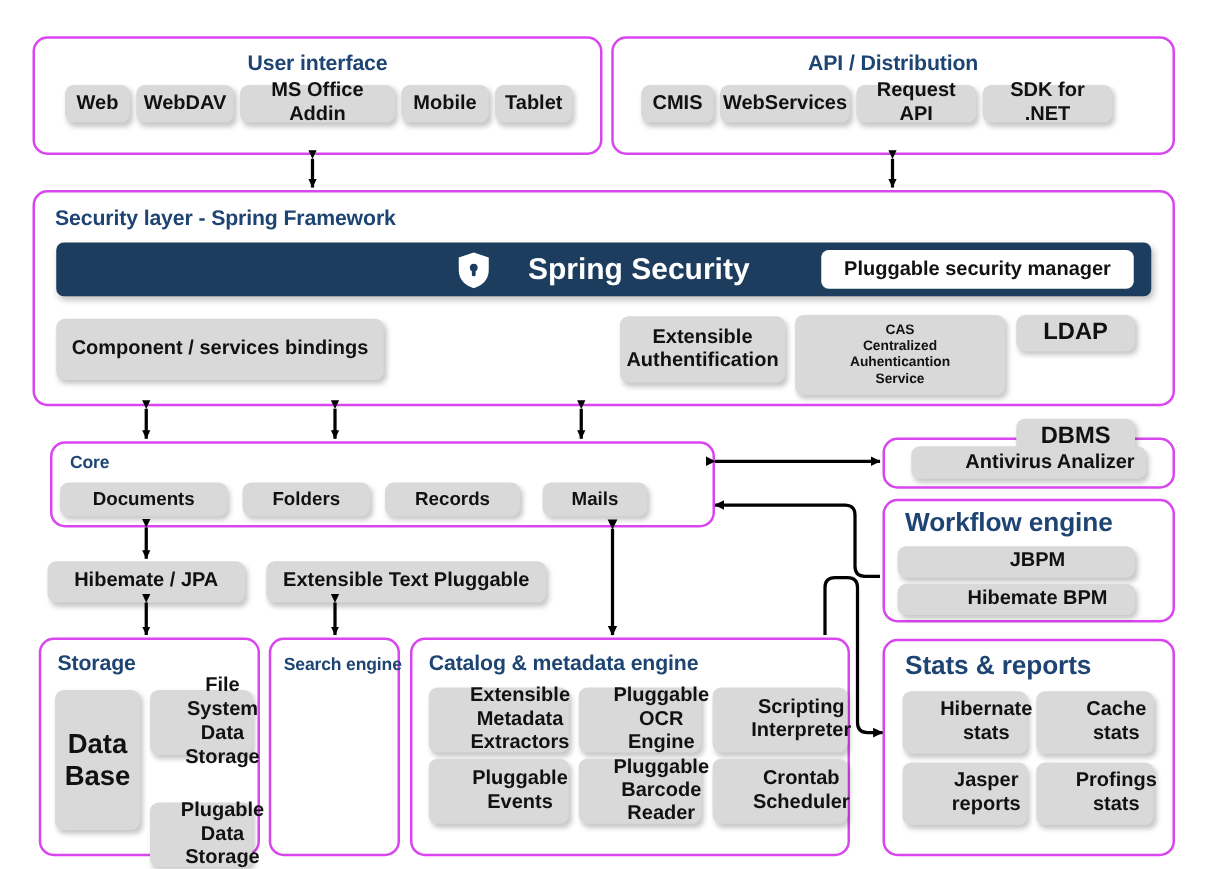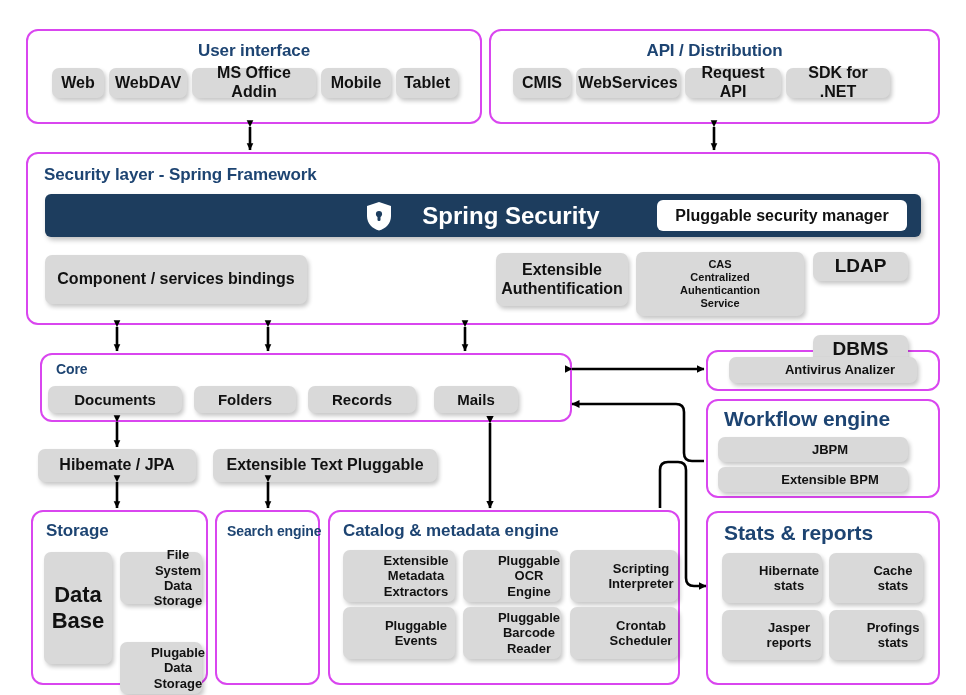--- a/index.html
+++ b/index.html
@@ -44,21 +44,21 @@
     align-items:center;
     justify-content:center;
     text-align:center;
     color:#111111;
     font-weight:bold;
     line-height:1.18;
     padding:2px 6px;
     z-index:4;
   }
   .c11{font-size:11px;}
-  .c12{font-size:13px;padding-left:40px;}
+  .c12{font-size:16px;padding-left:40px;}
   .c15{font-size:15px;}
   .c16{font-size:16px;}
   .c19{font-size:19px;}
   .c22{font-size:22px;}
 
   
   .banner{
     position:absolute;
     box-sizing:border-box;
     background:#1d3d5e;
@@ -185,21 +185,21 @@
   <div class="chip c16" style="left:38px;top:449px;width:158px;height:33px;">Hibemate / JPA</div>
   <div class="chip c16" style="left:213px;top:449px;width:224px;height:33px;">Extensible Text Pluggable</div>
 
   <div class="panel" style="left:706px;top:350px;width:234px;height:41px;"></div>
   <div class="chip c12" style="left:729px;top:357px;width:188px;height:26px;">Antivirus Analizer</div>
 
   <div class="panel" style="left:706px;top:399px;width:234px;height:99px;">
     <div class="panel-title t-lg" style="left:16px;top:6px;">Workflow engine</div>
   </div>
   <div class="chip c12" style="left:718px;top:437px;width:190px;height:25px;">JBPM</div>
-  <div class="chip c12" style="left:718px;top:467px;width:190px;height:25px;">Extensible BPM</div>
+  <div class="chip c12" style="left:718px;top:467px;width:190px;height:25px;">Hibemate BPM</div>
 
   <div class="panel" style="left:31px;top:510px;width:177px;height:175px;">
     <div class="panel-title t-md" style="left:13px;top:9px;">Storage</div>
   </div>
   <div class="chip c22" style="left:44px;top:552px;width:68px;height:112px;white-space:pre-line;">Data
 Base</div>
   <div class="chip c12" style="left:120px;top:552px;width:82px;height:52px;white-space:pre-line;">File System
 Data Storage</div>
   <div class="chip c12" style="left:120px;top:612px;width:82px;height:52px;white-space:pre-line;margin-top:30px;">Plugable
 Data Storage</div>

